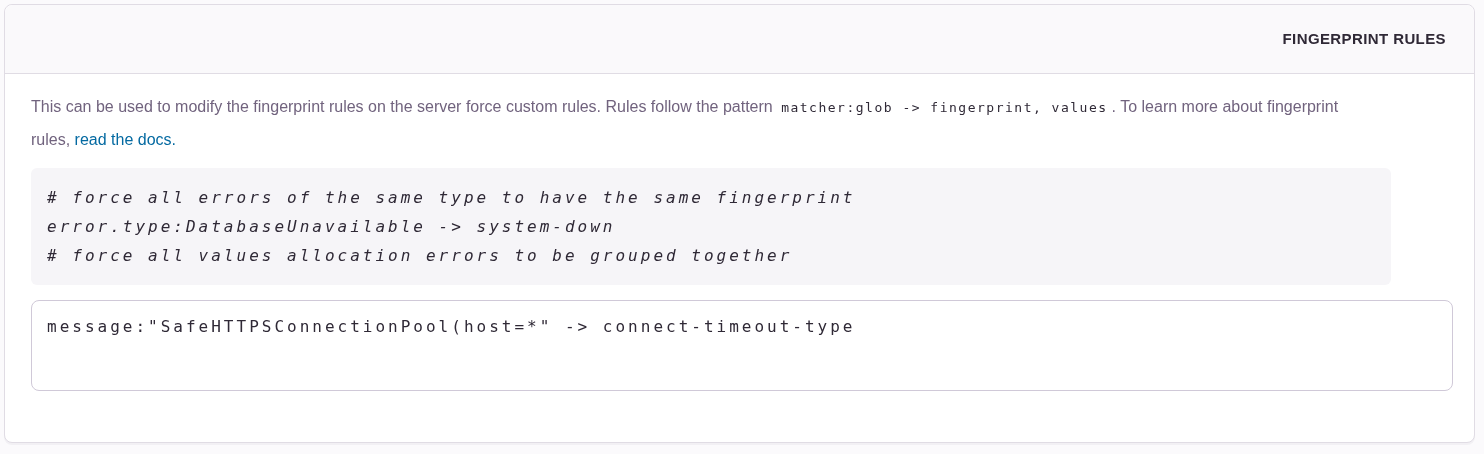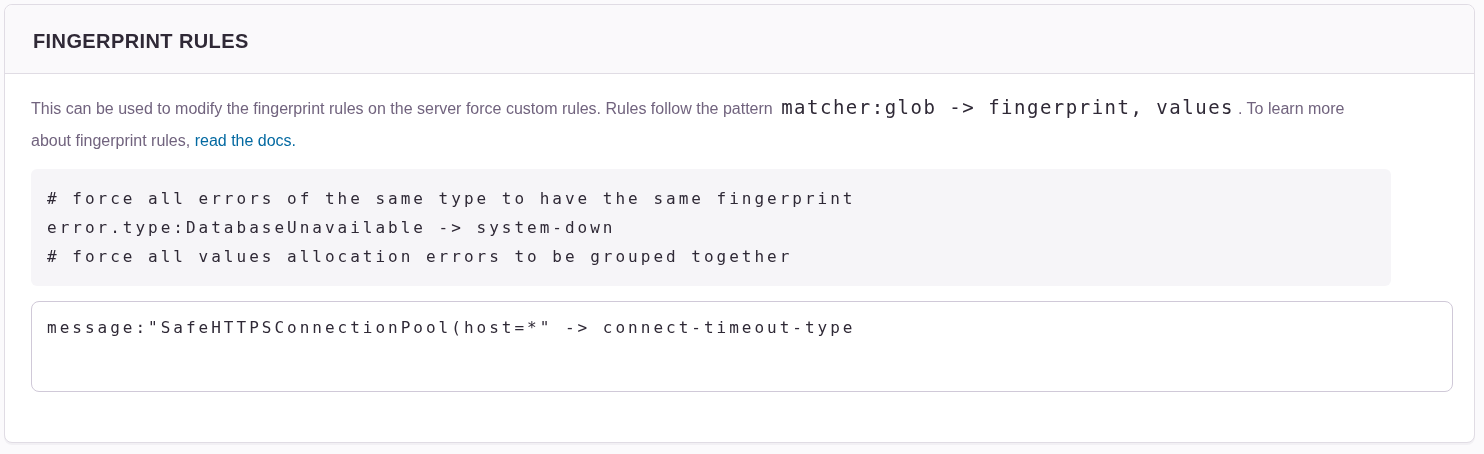--- a/index.html
+++ b/index.html
@@ -21,38 +21,39 @@
     border: 1px solid #e0dce4;
     border-radius: 8px;
     box-shadow: 0 2px 0 rgba(37, 11, 54, 0.04);
   }
   .panel-header {
     height: 69px;
     padding: 25px 28px 0 28px;
     background: #faf9fb;
     border-bottom: 1px solid #e0dce4;
     border-radius: 8px 8px 0 0;
-    font-size: 20px;
+    font-size: 15px;
     font-weight: 700;
     letter-spacing: 0.4px;
     color: #2f2936;
+    text-align: right;
   }
   .panel-body {
     padding: 17px 27px 24px 26px;
   }
   .description {
     margin: 0;
     font-size: 16px;
     line-height: 32px;
     color: #71637e;
     max-width: 1350px;
   }
   .inline-code {
     font-family: "DejaVu Sans Mono", monospace;
-    font-size: 19px;
+    font-size: 13px;
     letter-spacing: 1.5px;
     color: #2f2936;
     padding: 0 4px;
     white-space: nowrap;
   }
   .docs-link {
     color: #0369a1;
     text-decoration: none;
     cursor: pointer;
   }
@@ -61,21 +62,21 @@
     background: #f6f5f8;
     border-radius: 6px;
     padding: 15px 16px;
     font-family: "DejaVu Sans Mono", monospace;
     font-size: 16px;
     line-height: 29px;
     letter-spacing: 3px;
     color: #2f2936;
     overflow: hidden;
   }
-  .code-line { white-space: pre; }
+  .code-line { white-space: pre; font-style: italic; }
   .rules-textarea {
     display: block;
     width: 1422px;
     height: 91px;
     background: #ffffff;
     border: 1px solid #d0c9d8;
     border-radius: 8px;
     padding: 13px 15px;
     font-family: "DejaVu Sans Mono", monospace;
     font-size: 16px;

